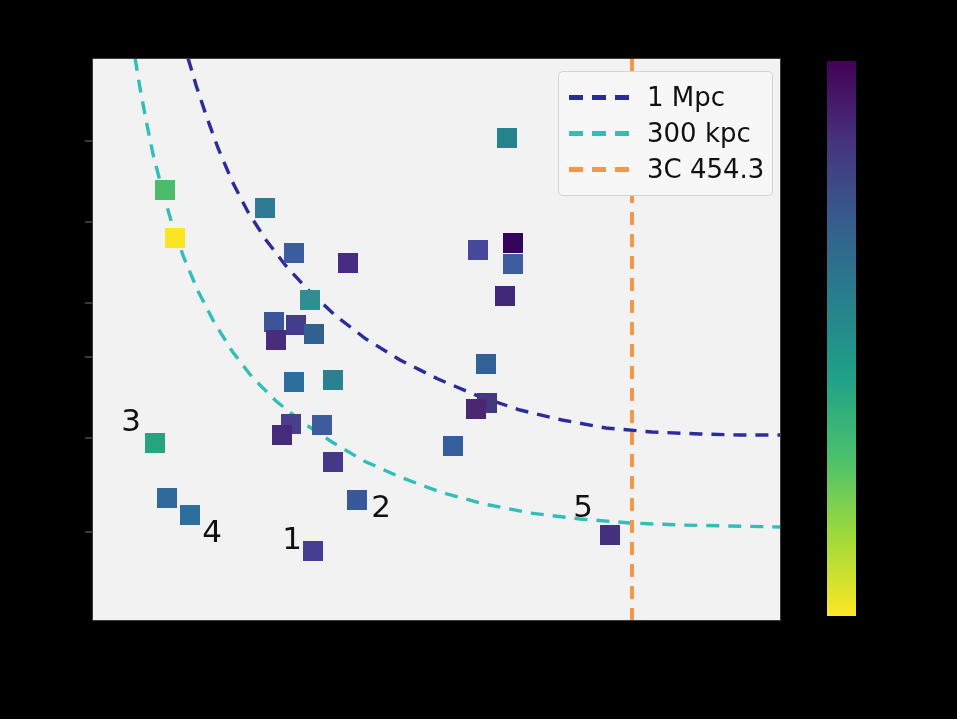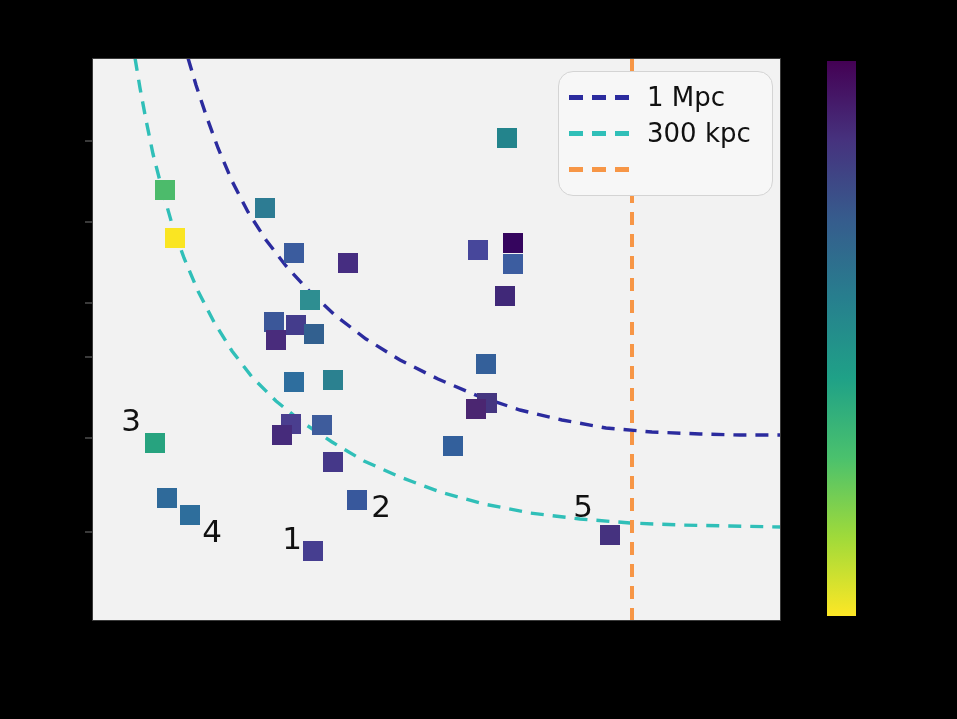--- a/index.html
+++ b/index.html
@@ -71,21 +71,21 @@
     background: #3a3a3a;
   }
   
   #legend {
     position: absolute;
     left: 558px;
     top: 71px;
     width: 215px;
     background: #f7f7f7;
     border: 1px solid #d4d4d4;
-    border-radius: 15px;
+    border-radius: 5px;
     padding: 7px 10px 8px 10px;
     box-sizing: border-box;
   }
   .legend-row {
     display: flex;
     align-items: center;
     height: 36px;
   }
   .legend-swatch {
     width: 66px;
@@ -187,20 +187,21 @@
     <div class="legend-row">
       <span class="legend-swatch" id="swatch-0" style="background: repeating-linear-gradient(to right, rgb(43, 43, 158) 0px, rgb(43, 43, 158) 14px, transparent 14px, transparent 23px);"></span>
       <span class="legend-label">1 Mpc</span>
     </div>
     <div class="legend-row">
       <span class="legend-swatch" id="swatch-1" style="background: repeating-linear-gradient(to right, rgb(48, 191, 184) 0px, rgb(48, 191, 184) 14px, transparent 14px, transparent 23px);"></span>
       <span class="legend-label">300 kpc</span>
     </div>
     <div class="legend-row">
       <span class="legend-swatch" id="swatch-2" style="background: repeating-linear-gradient(to right, rgb(247, 150, 70) 0px, rgb(247, 150, 70) 14px, transparent 14px, transparent 23px);"></span>
+      <span class="legend-label">3C 454.3</span>
     </div>
   </div>
 
   <div id="colorbar">
     <div id="colorbar-gradient" style="background: linear-gradient(rgb(68, 1, 84), rgb(70, 50, 126), rgb(54, 92, 141), rgb(39, 127, 142), rgb(31, 161, 135), rgb(74, 193, 109), rgb(159, 218, 58), rgb(253, 231, 37));"></div>
   </div>
 
 </div>
 
 </body></html>

